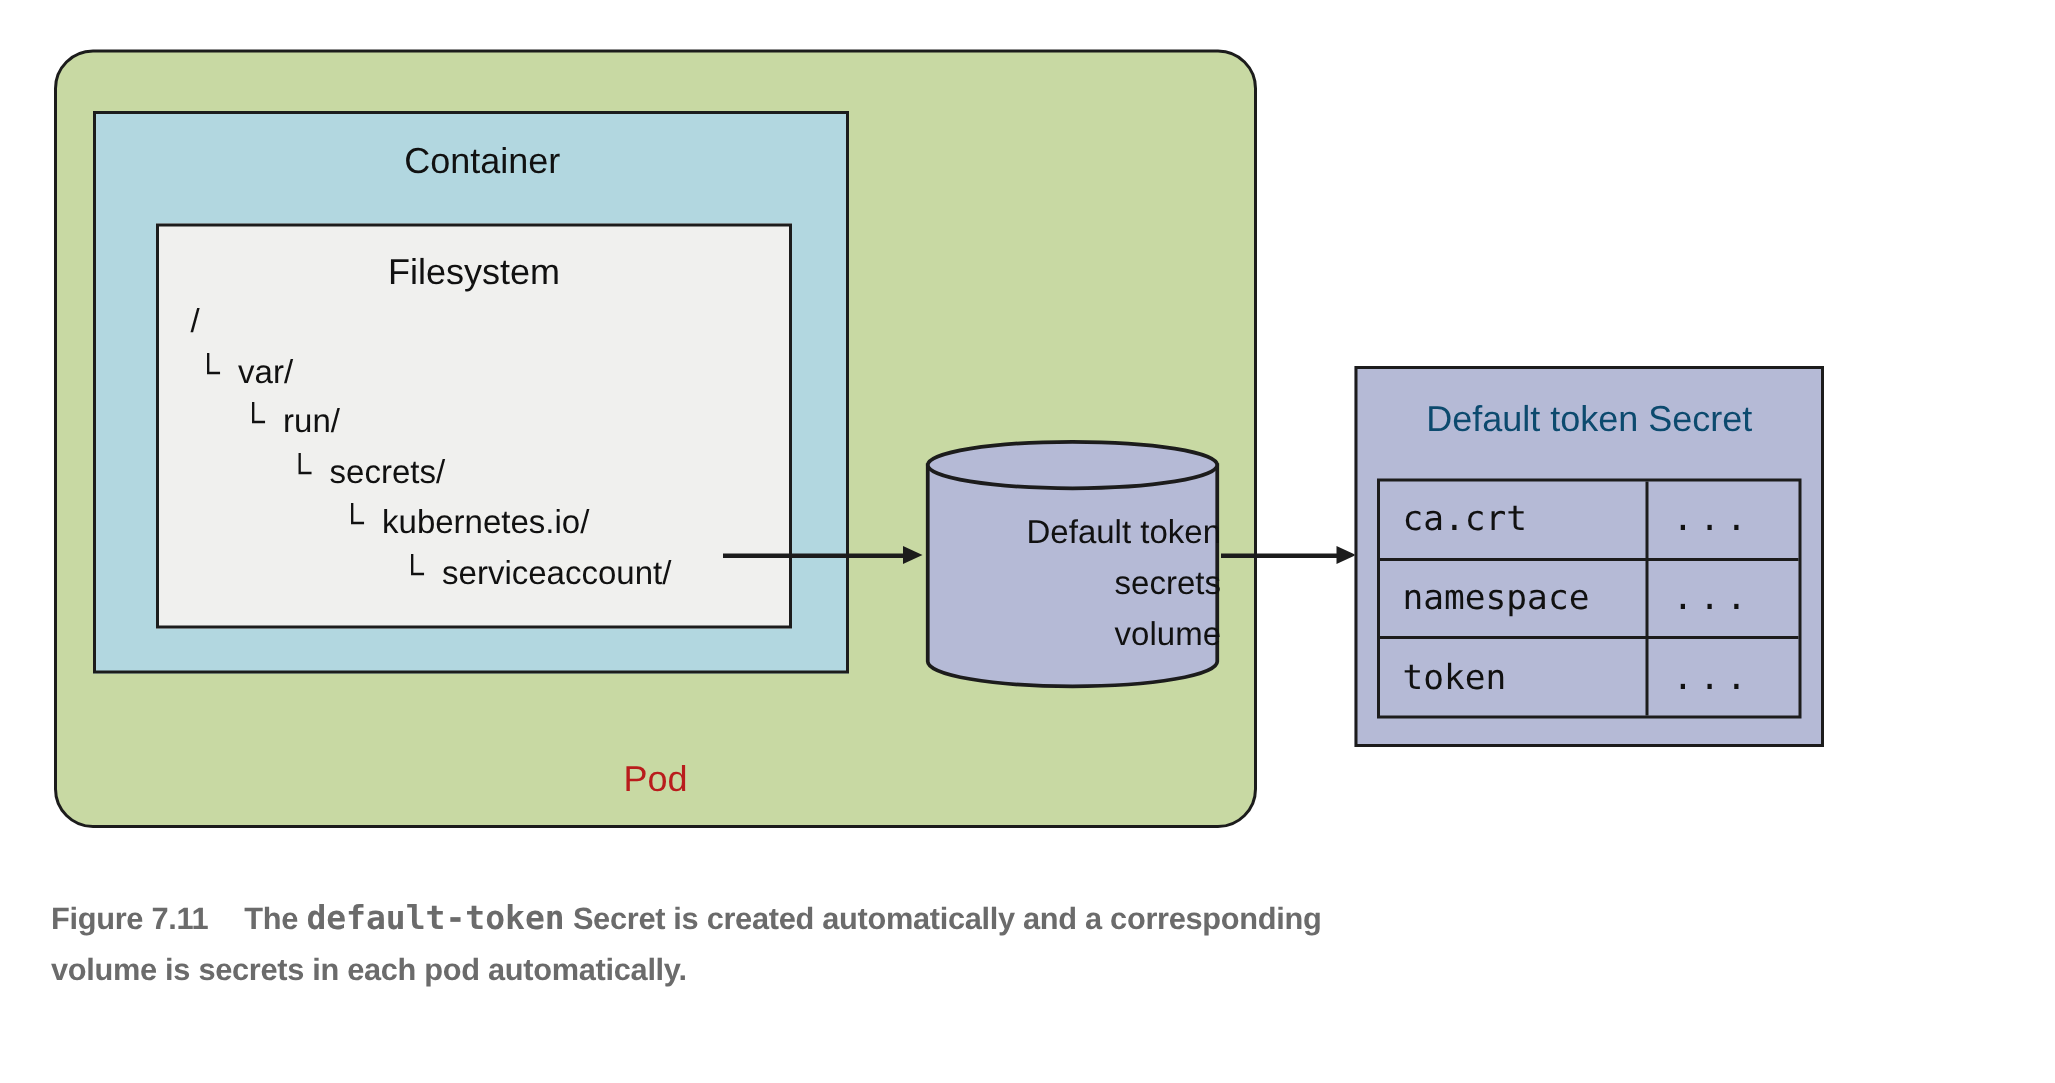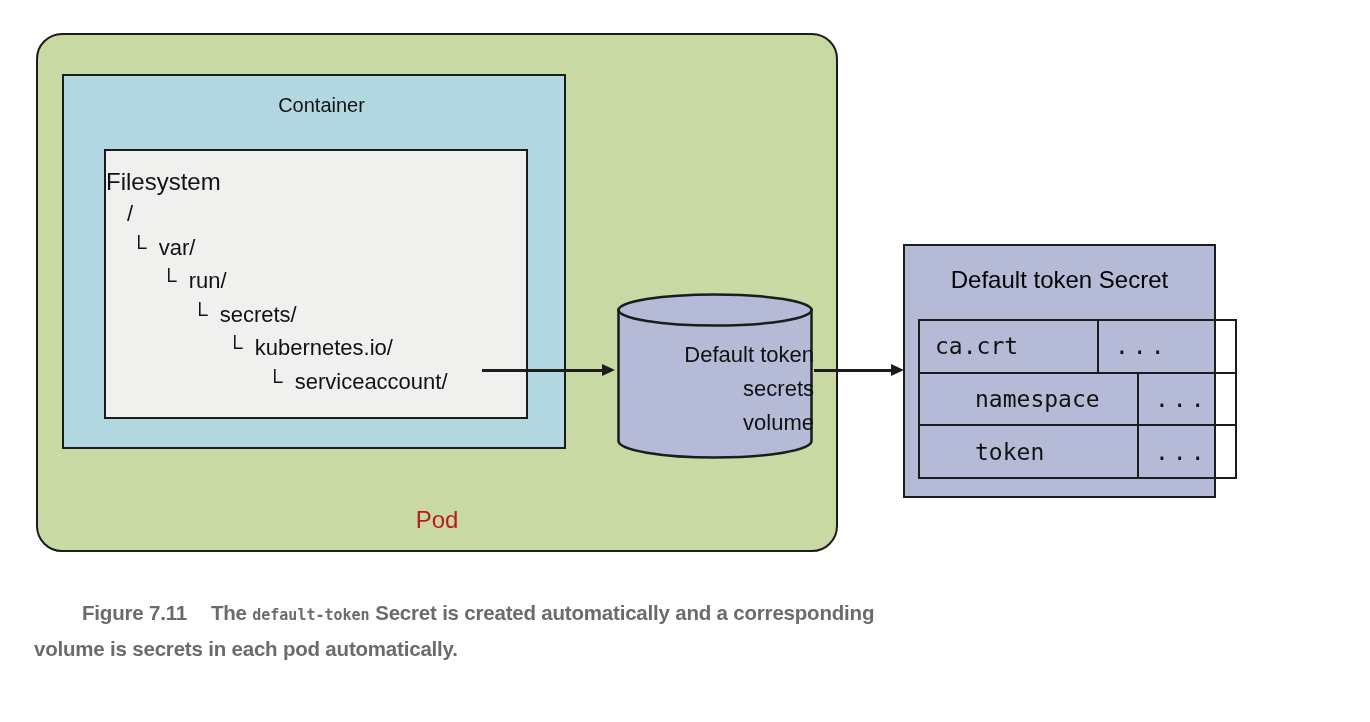--- a/index.html
+++ b/index.html
@@ -27,32 +27,32 @@
 
   
   .container-box {
     position: absolute; left: 60px; top: 72px;
     width: 504px; height: 375px;
     background: #b2d7e0;
     border: 2.5px solid #1c1c1c;
   }
   .container-label {
     margin-top: 18px; text-align: center;
-    font-size: 20px; color: #111; padding-left: 15px;
+    font-size: 24px; color: #111; padding-left: 15px;
   }
 
   
   .fs-box {
     position: absolute; left: 100px; top: 145px;
     width: 424px; height: 270px;
     background: #f0f0ee;
     border: 2px solid #1c1c1c;
   }
   .fs-label {
-    margin-top: 17px; text-align: left;
+    margin-top: 17px; text-align: center;
     font-size: 24px; color: #111;
   }
   .file-tree {
     position: absolute; left: 0; top: 46px; right: 0;
     font-size: 22px; line-height: 33.5px; color: #111;
     word-spacing: 6px; white-space: nowrap;
   }
   .tree-line { height: 33.5px; }
   .tree-line:nth-child(1) { margin-left: 21px; }
   .tree-line:nth-child(2) { margin-left: 25px; }
@@ -88,30 +88,30 @@
 
   
   .secret-box {
     position: absolute; left: 903px; top: 244px;
     width: 313px; height: 254px;
     background: #b5bad6;
     border: 2.5px solid #1c1c1c;
   }
   .secret-title {
     margin-top: 20px; text-align: center;
-    font-size: 24px; color: #000000;
+    font-size: 24px; color: #0c4a6e;
   }
   .secret-table {
     position: absolute; left: 13px; top: 73px;
-    width: 319px; height: 160px;
+    width: 283px; height: 160px;
     border: 2px solid #1c1c1c;
     display: flex; flex-direction: column;
   }
   .secret-row { flex: 1; display: flex; }
-  .secret-row + .secret-row { border-top: 2px solid #1c1c1c; padding-left: 40px; }
+  .secret-row + .secret-row { border-top: 2px solid #1c1c1c; }
   .secret-key {
     width: 177px; display: flex; align-items: center;
     padding-left: 15px;
     font-family: "DejaVu Sans Mono", monospace;
     font-size: 23px; color: #111;
   }
   .secret-value {
     flex: 1; border-left: 2px solid #1c1c1c;
     display: flex; align-items: center;
     padding-left: 16px;
@@ -119,24 +119,24 @@
     font-size: 23px; letter-spacing: 4px; color: #111;
   }
 
   
   .caption {
     position: absolute; left: 34px; top: 596px;
     width: 1210px;
     font-size: 20.5px; font-weight: bold; color: #6b6b6b;
     line-height: 34px; letter-spacing: -0.2px;
   }
-  .caption .fig-label { margin-right: 24px; margin-left: 48px; }
+  .caption .fig-label { margin-right: 24px; }
   .caption .code {
     font-family: "DejaVu Sans Mono", monospace;
-    font-size: 15px; font-weight: bold; letter-spacing: 0; text-align: right;
+    font-size: 22px; font-weight: bold; letter-spacing: 0; text-align: right;
   }
 </style>
 </head>
 <body>
 
 <div class="stage">
 
   <div class="pod">
     <div class="pod-label">Pod</div>
 

